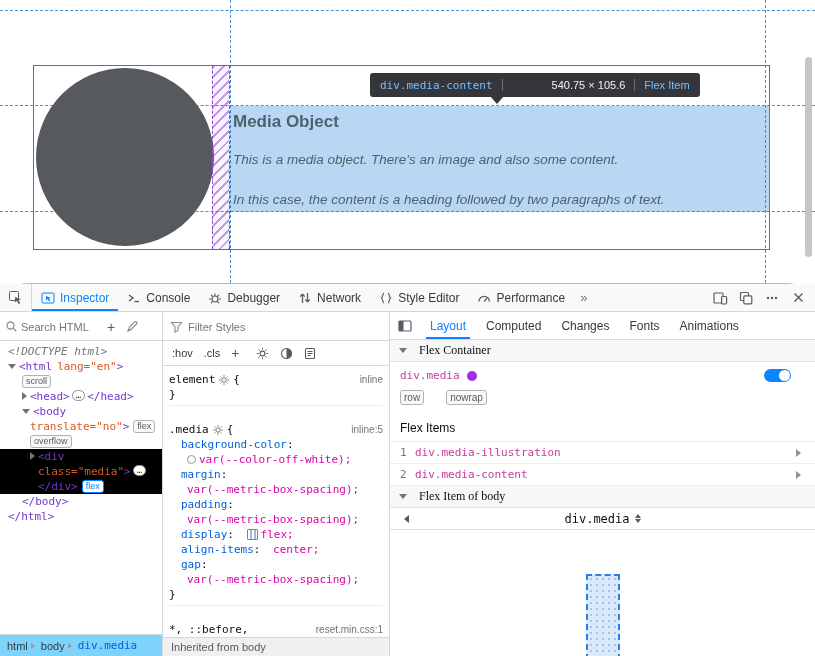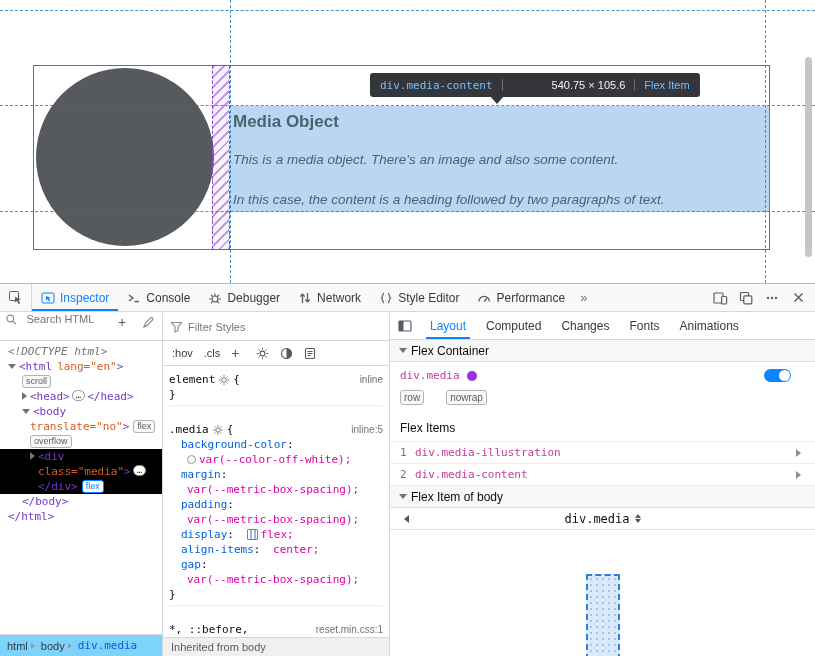--- a/index.html
+++ b/index.html
@@ -30,36 +30,36 @@
     font-size:11px; white-space:nowrap; }
   .tt-selector { color:#75bfff; font-family:"DejaVu Sans Mono", monospace; }
   .tt-dims { color:#f0f0f4;margin-left:40px; }
   .tt-badge { color:#75bfff; }
   .tt-sep { width:1px; height:12px; background:rgba(255,255,255,.28); }
   .tt-arrow { position:absolute; left:490px; top:96px; z-index:10; width:0; height:0;
     border:7px solid transparent; border-top:8px solid #35363b; border-bottom:0; }
   .page-scrollbar { position:absolute; right:3px; top:57px; width:7px; height:200px; border-radius:4px; background:#c6c6c8; z-index:6; }
 
   
-  .devtools { position:absolute; left:0; top:283px; width:815px; height:373px; background:#fff; border-top:1px solid #b9b9bb; }
+  .devtools { position:absolute; left:0; top:283px; width:815px; height:373px; background:#fff; border-top:1px solid #b9b9bb;border-radius:28px; }
   .dt-toolbar { position:absolute; left:0; top:0; right:0; height:28px; background:#f9f9fa; border-bottom:1px solid #d7d7db; display:flex; align-items:stretch; }
   .pick-btn { width:32px; border-right:1px solid #d7d7db; display:flex; align-items:center; justify-content:center; }
   .dt-tab { display:flex; align-items:center; gap:5px; padding:0 9px; color:#38383d; font-size:12px; position:relative; cursor:default; }
   .dt-tab svg { flex:0 0 auto; }
   .dt-tab.selected { color:#0a84ff; }
   .dt-tab.selected::after { content:""; position:absolute; left:0; right:0; bottom:0; height:2px; background:#0a84ff; }
   .more-chevron { align-self:center; padding:0 6px; color:#737373; font-size:13px; }
   .dt-toolbar-right { margin-left:auto; display:flex; align-items:center; padding-right:4px; }
   .tb-icon-btn { width:26px; height:24px; display:flex; align-items:center; justify-content:center; }
 
   .dt-body { position:absolute; left:0; top:29px; right:0; bottom:0; display:flex; }
 
   
   .markup-pane { width:163px; border-right:1px solid #d7d7db; position:relative; }
-  .markup-toolbar { height:28px; border-bottom:1px solid #d7d7db; display:flex; align-items:flex-start; gap:9px; padding:0 5px; }
+  .markup-toolbar { height:28px; border-bottom:1px solid #d7d7db; display:flex; align-items:center; gap:3px; padding:0 5px; }
   .markup-toolbar input { border:none; outline:none; background:transparent; width:78px; font-size:11px; font-family:"Liberation Sans",sans-serif; color:#737373; }
   .mt-btn { width:18px; height:18px; display:flex; align-items:center; justify-content:center; color:#585959; font-size:14px; }
   .markup-tree { position:absolute; top:28px; left:0; right:0; bottom:22px; overflow:hidden;
     font-family:"DejaVu Sans Mono", monospace; font-size:11px; line-height:15px; padding-top:3px; white-space:nowrap; }
   .tree-line { height:15px; padding-left:8px; }
   .tree-line.ind1 { padding-left:22px; }
   .tree-line.ind2 { padding-left:30px; }
   .tree-line.ind3 { padding-left:38px; }
   .tree-line.sel { background:#000000; }
   .twisty { display:inline-block; width:0; height:0; border-style:solid; margin-right:3px; }
@@ -105,21 +105,21 @@
   .inherited-bar { position:absolute; left:0; right:0; bottom:0; height:19px; background:#f0f0f1; border-top:1px solid #d7d7db;
     display:flex; align-items:center; padding:0 8px; font-size:11px; color:#585959; }
 
   
   .layout-pane { flex:1; position:relative; overflow:hidden; }
   .sidebar-tabs { height:27px; border-bottom:1px solid #d7d7db; display:flex; align-items:center; font-size:12px; color:#38383d; }
   .sb-toggle { width:30px; display:flex; align-items:center; justify-content:center; }
   .sb-tab { padding:0 10px; height:100%; display:flex; align-items:center; position:relative; cursor:default; }
   .sb-tab.selected { color:#0a84ff; }
   .sb-tab.selected::after { content:""; position:absolute; left:6px; right:6px; bottom:0; height:2px; background:#0a84ff; }
-  .section-hdr { height:22px; background:#f7f7f8; border-bottom:1px solid #e0e0e2; display:flex; align-items:center; gap:4px; padding:0 9px; font-size:12px; color:#0c0c0d; }
+  .section-hdr { height:22px; background:#f7f7f8; border-bottom:1px solid #e0e0e2; display:flex; align-items:center; gap:12px; padding:0 9px; font-size:12px; color:#0c0c0d;font-family:Liberation Serif, serif; }
   .caret-down { width:0; height:0; border:4px solid transparent; border-top:5px solid #737373; margin-top:3px; }
   .fc-row { display:flex; align-items:center; padding:7px 10px 3px; font-family:"DejaVu Sans Mono",monospace; font-size:11px; }
   .fc-selector { color:#c33c9c; }
   .swatch-purple { width:10px; height:10px; border-radius:50%; background:#9a2fe8; margin-left:7px; }
   .toggle { margin-left:auto; margin-right:14px; width:27px; height:13px; border-radius:7px; background:#0a84ff; position:relative; }
   .toggle::after { content:""; position:absolute; right:1px; top:1px; width:11px; height:11px; border-radius:50%; background:#fff; }
   .fc-badges { display:flex; gap:22px; padding:5px 10px 9px; }
   .fc-badges .badge { margin-left:0; font-size:10px; line-height:13px; }
   .items-hdr { padding:7px 10px 6px; font-size:12px; color:#0c0c0d; border-bottom:1px solid #ededf0; }
   .item-row { display:flex; align-items:center; height:22px; padding:0 10px; font-family:"DejaVu Sans Mono",monospace; font-size:11px; border-bottom:1px solid #ededf0; }

